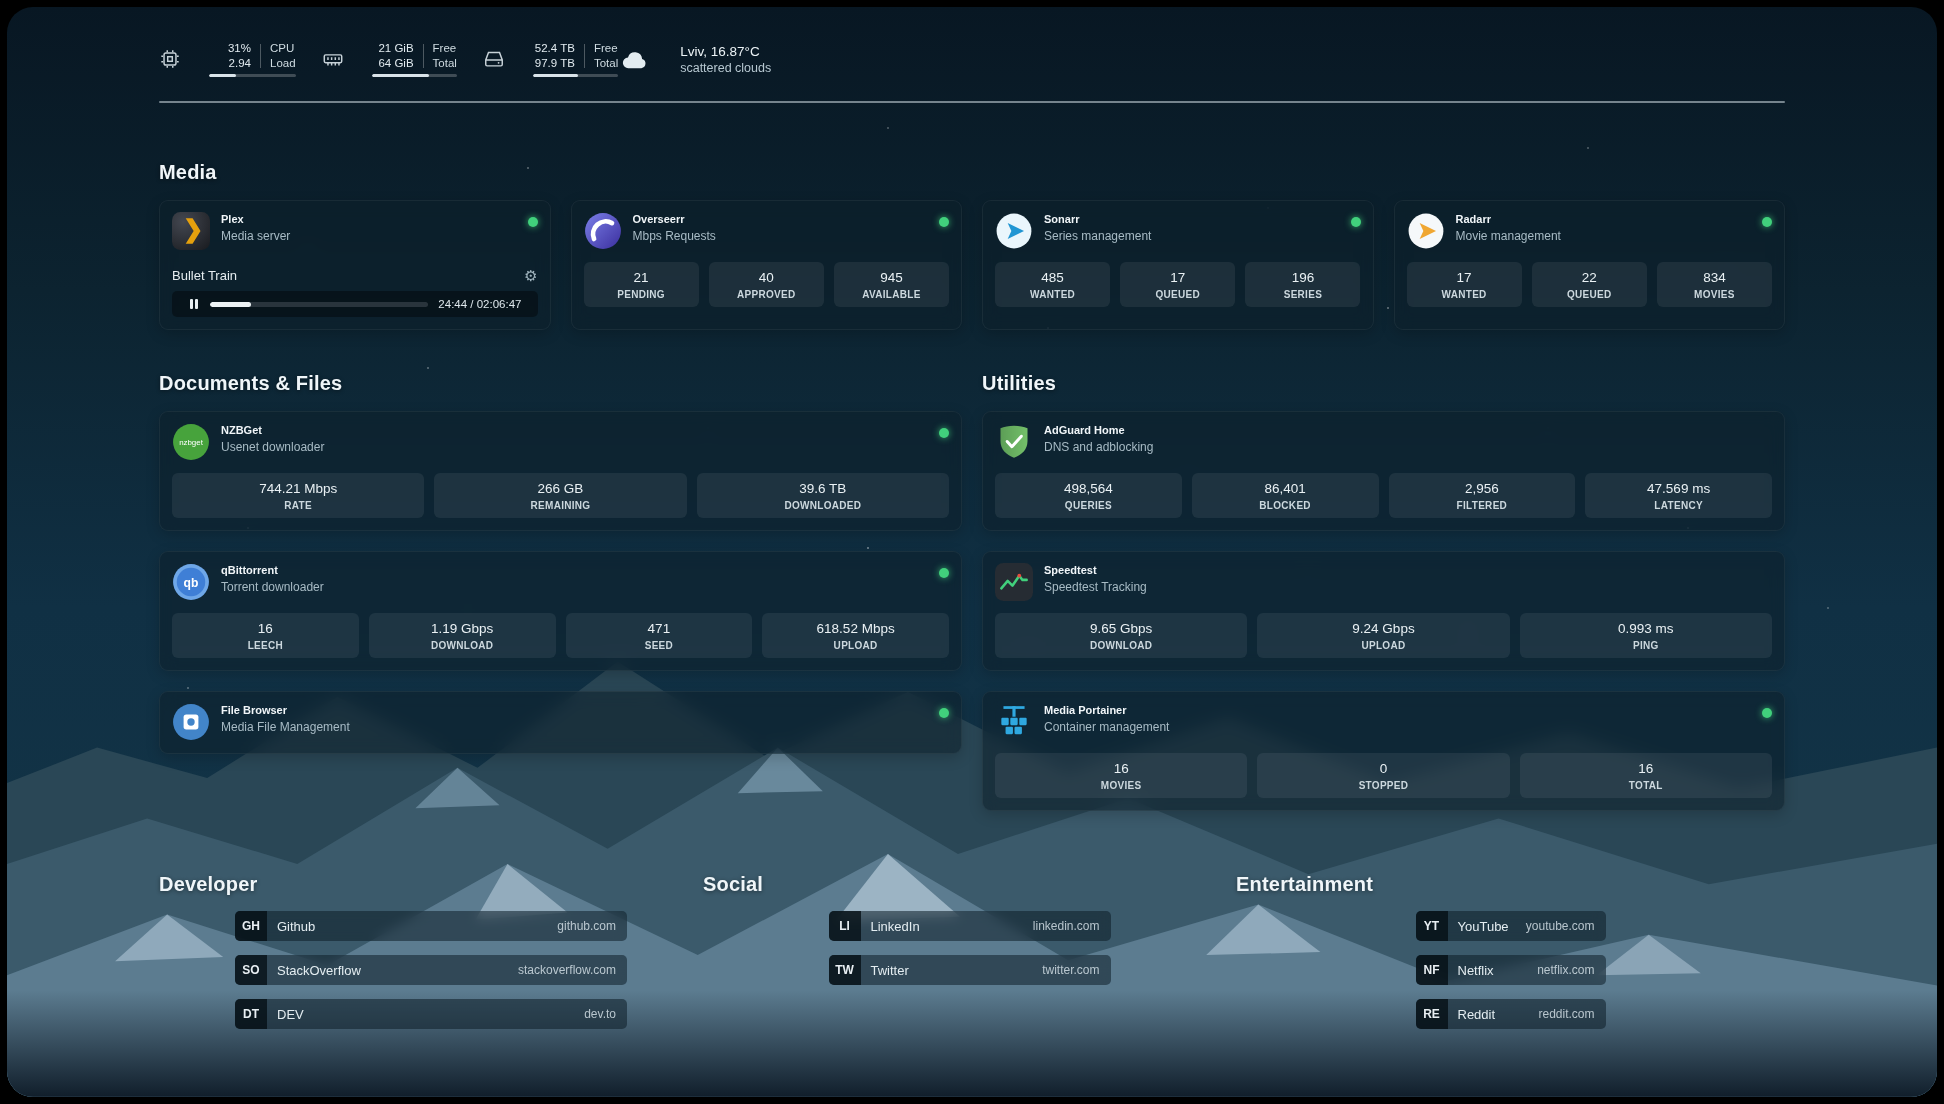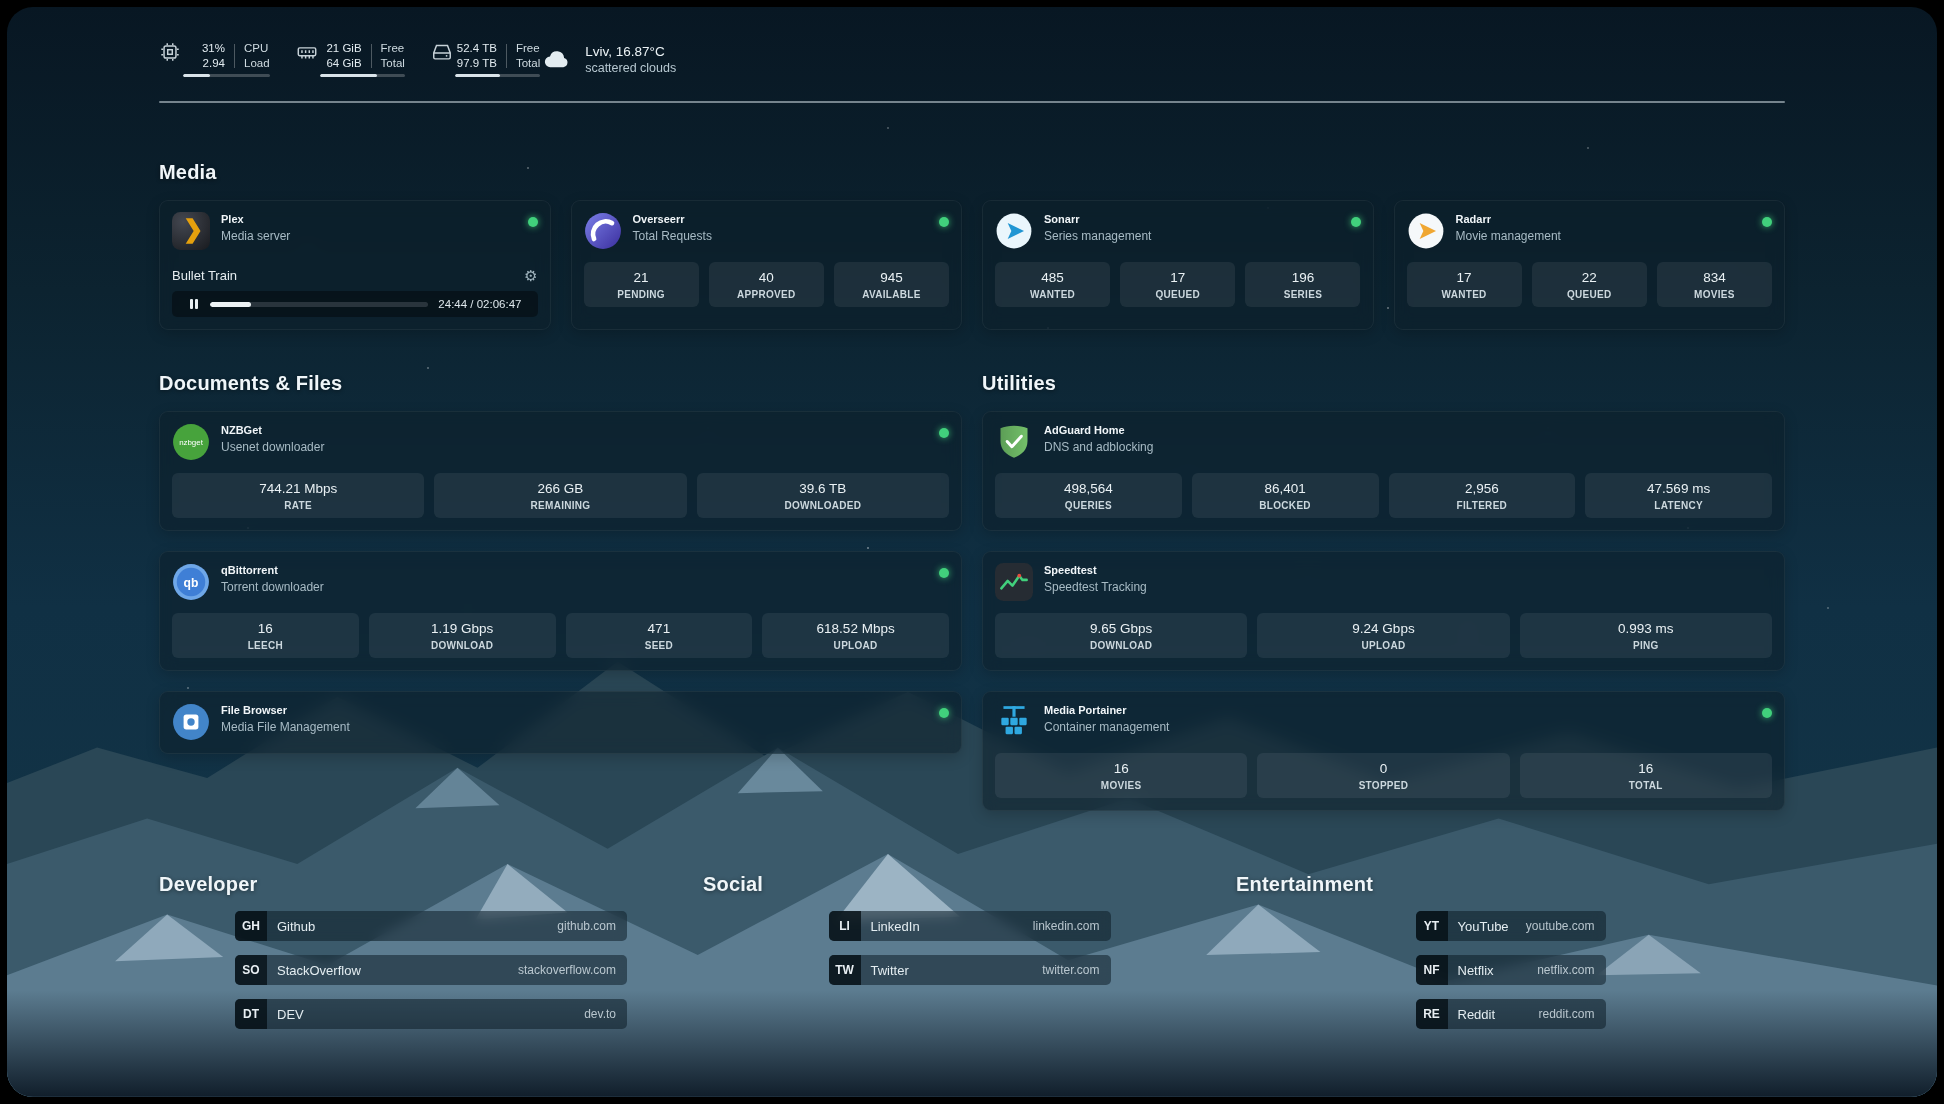--- a/index.html
+++ b/index.html
@@ -18,42 +18,42 @@
     240px 520px 0 0 rgba(255,255,255,.35),860px 540px 0 0 rgba(255,255,255,.45),
     1300px 560px 0 0 rgba(255,255,255,.3),1680px 520px 0 0 rgba(255,255,255,.35),
     460px 600px 0 0 rgba(255,255,255,.4),1020px 640px 0 0 rgba(255,255,255,.3),
     1460px 620px 0 0 rgba(255,255,255,.35),640px 700px 0 0 rgba(255,255,255,.3),
     180px 680px 0 0 rgba(255,255,255,.35),1820px 600px 0 0 rgba(255,255,255,.3);}
   .content{position:absolute;inset:0;padding:26px 152px 0;}
 
   
   .topbar{display:flex;align-items:center;height:52px;}
   .sys-widgets{display:flex;gap:26px;align-items:center;}
-  .widget{display:flex;gap:2px;align-items:flex-start;color:#e2ebf0;}
+  .widget{display:flex;gap:28px;align-items:center;color:#e2ebf0;}
   .w-icon svg{width:22px;height:22px;display:block;opacity:.92}
   .w-body{display:flex;flex-direction:column;gap:4px}
   .w-row{display:flex;align-items:center;gap:9px;font-size:11.5px;line-height:1.3}
   .w-col{display:flex;flex-direction:column}
   .w-col.values{align-items:flex-end;min-width:42px}
   .w-col.labels{color:#cfdbe1}
   .w-sep{width:1px;height:24px;background:rgba(255,255,255,.28)}
   .w-bar{height:3px;border-radius:2px;background:rgba(255,255,255,.22);overflow:hidden}
   .w-bar i{display:block;height:100%;background:#d9e3e9;border-radius:2px}
 
   .searchbar{flex:1;margin:0 34px;display:flex;align-items:stretch;height:36px;
     background:rgba(7,20,28,.55);border:1px solid rgba(255,255,255,.24);border-radius:7px;overflow:hidden;
     backdrop-filter:blur(6px)}
   .searchbar input{flex:1;background:transparent;border:none;outline:none;color:#e4edf1;
     font-size:13px;padding:0 14px;font-family:inherit}
   .searchbar input::placeholder{color:#8fa4ae}
   .search-provider{width:34px;display:flex;align-items:center;justify-content:center;
     background:rgba(255,255,255,.08);border-left:1px solid rgba(255,255,255,.16);
     color:#dfe8ec;font-size:13px;cursor:pointer}
 
-  .weather{display:flex;align-items:flex-start;gap:11px;color:#ecf3f6}
+  .weather{display:flex;align-items:flex-end;gap:28px;color:#ecf3f6}
   .weather svg{width:34px;height:30px;display:block}
   .weather .loc{font-size:13.5px}
   .weather .cond{font-size:12.5px;color:#b7c8d1;margin-top:2px}
 
   .divider{height:2px;background:rgba(225,238,244,.5);border-radius:2px;margin-top:16px}
 
   
   .sec-title{color:#f0f6f9;font-size:20px;font-weight:700;letter-spacing:.2px;
     text-shadow:0 1px 4px rgba(0,0,0,.45)}
   .section-media{margin-top:58px}
@@ -284,21 +284,21 @@
                   <stop offset="0" stop-color="#7b7fe8"></stop>
                       <stop offset="1" stop-color="#3b2f9e"></stop>
                     </linearGradient>
                   </defs>
                 <circle cx="18" cy="18" r="17" fill="url(#ovrg)"></circle>
                 <path d="M9.5 25.5a12 12 0 0 1 17-15" stroke="#fff" stroke-width="4.5" fill="none" stroke-linecap="round"></path>
               </svg>
             </span>
             <div class="svc-meta">
               <div class="svc-name">Overseerr</div>
-              <div class="svc-desc">Total Requests</div>
+              <div class="svc-desc">Mbps Requests</div>
             </div>
             <span class="dot"></span>
           </div>
           <div class="stats c3">
             <div class="stat">
               <div class="v">21</div>
               <div class="l">PENDING</div>
             </div>
             <div class="stat">
               <div class="v">40</div>

